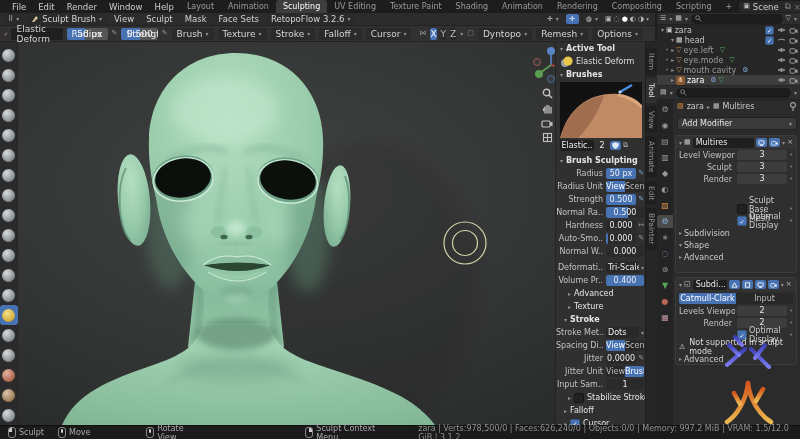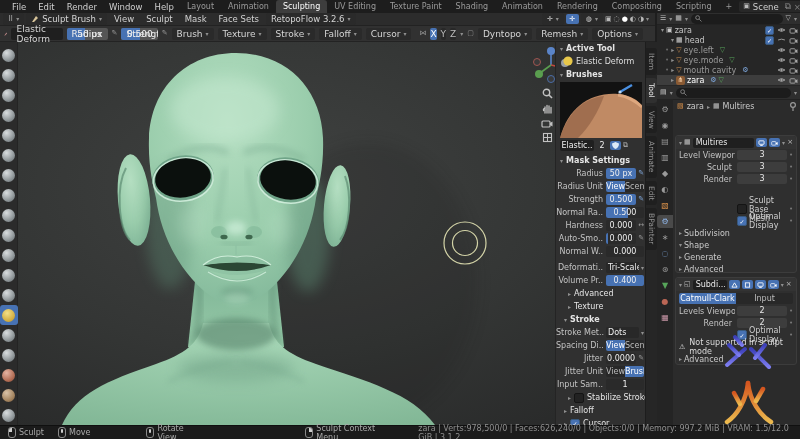--- a/index.html
+++ b/index.html
@@ -441,21 +441,21 @@
     <span class="mini" style="flex:0 0 12px;background:#303030"><span>2</span></span>
     <span class="bluico">
         <svg width="7" height="7" viewBox="0 0 7 7">
           <path d="M3.5,0 L7,1.5 C7,4.5 5.5,6.3 3.5,7 C1.5,6.3 0,4.5 0,1.5 Z" fill="#dce9f8"></path>
         </svg>
       </span>
     <span class="oi" style="color:#bbb">⧉</span>
   </div>
   <div class="sect" style="margin-top:2px">
       <span class="caret">▾</span>
-      <b>Mask Settings</b>
+      <b>Brush Sculpting</b>
     </div>
 
   <div class="srow">
       <span class="slab">Radius</span>
     <span class="sctl">
         <span class="mini"><span class="fill" style="width:100%"></span><span>50 px</span></span>
         <span class="oi" style="color:#7ea7dc">✎</span>
       </span>
     </div>
   <div class="srow">
@@ -743,20 +743,25 @@
     <span class="caret">▸</span>
     <span class="oi" style="color:#bbb">▦</span>
     <span>Multires</span>
     <span class="grow"></span>
     <svg width="8" height="9" viewBox="0 0 8 9">
         <circle cx="4" cy="3" r="2.4" fill="none" stroke="#999" stroke-width="1.2"></circle>
         <line x1="4" y1="5.4" x2="4" y2="9" stroke="#999" stroke-width="1.2"></line>
       </svg>
   </div>
 
+  <div class="hf" style="position:absolute;left:20px;top:31px;width:120px;height:13px;background:#3a3a3a;border:1px solid #222;border-radius:3px;box-sizing:border-box;padding:0 4px;font-size:8px;color:#e3e3e3">
+    <span>Add Modifier</span>
+      <span class="grow"></span>
+      <span class="caret">▾</span>
+  </div>
 
   <div class="pbox" style="top:49px;height:138px">
     <div class="pbh">
       <span class="caret">▾</span>
       <span class="oi" style="color:#bbb">▦</span>
       <span class="namef">Multires</span>
       <span class="bluico">
           <svg width="7" height="6" viewBox="0 0 8 7">
             <rect x="1" y="1" width="6" height="4" rx=".5" fill="none" stroke="#fff"></rect>
             <line x1="2.5" y1="6.4" x2="5.5" y2="6.4" stroke="#fff"></line>
@@ -800,24 +805,20 @@
         <span class="grow"></span>
         <span class="dot">•</span>
       </div>
     <div class="prow">
         <span class="caret">▸</span>
         <span>Subdivision</span>
       </div>
     <div class="prow">
         <span class="caret">▾</span>
         <span>Shape</span>
-      </div>
-    <div class="prow">
-        <span class="caret">▸</span>
-        <span>Generate</span>
       </div>
     <div class="prow">
         <span class="caret">▸</span>
         <span>Advanced</span>
       </div>
   </div>
 
   <div class="pbox" style="top:191px;height:88px">
     <div class="pbh">
       <span class="caret">▾</span>

